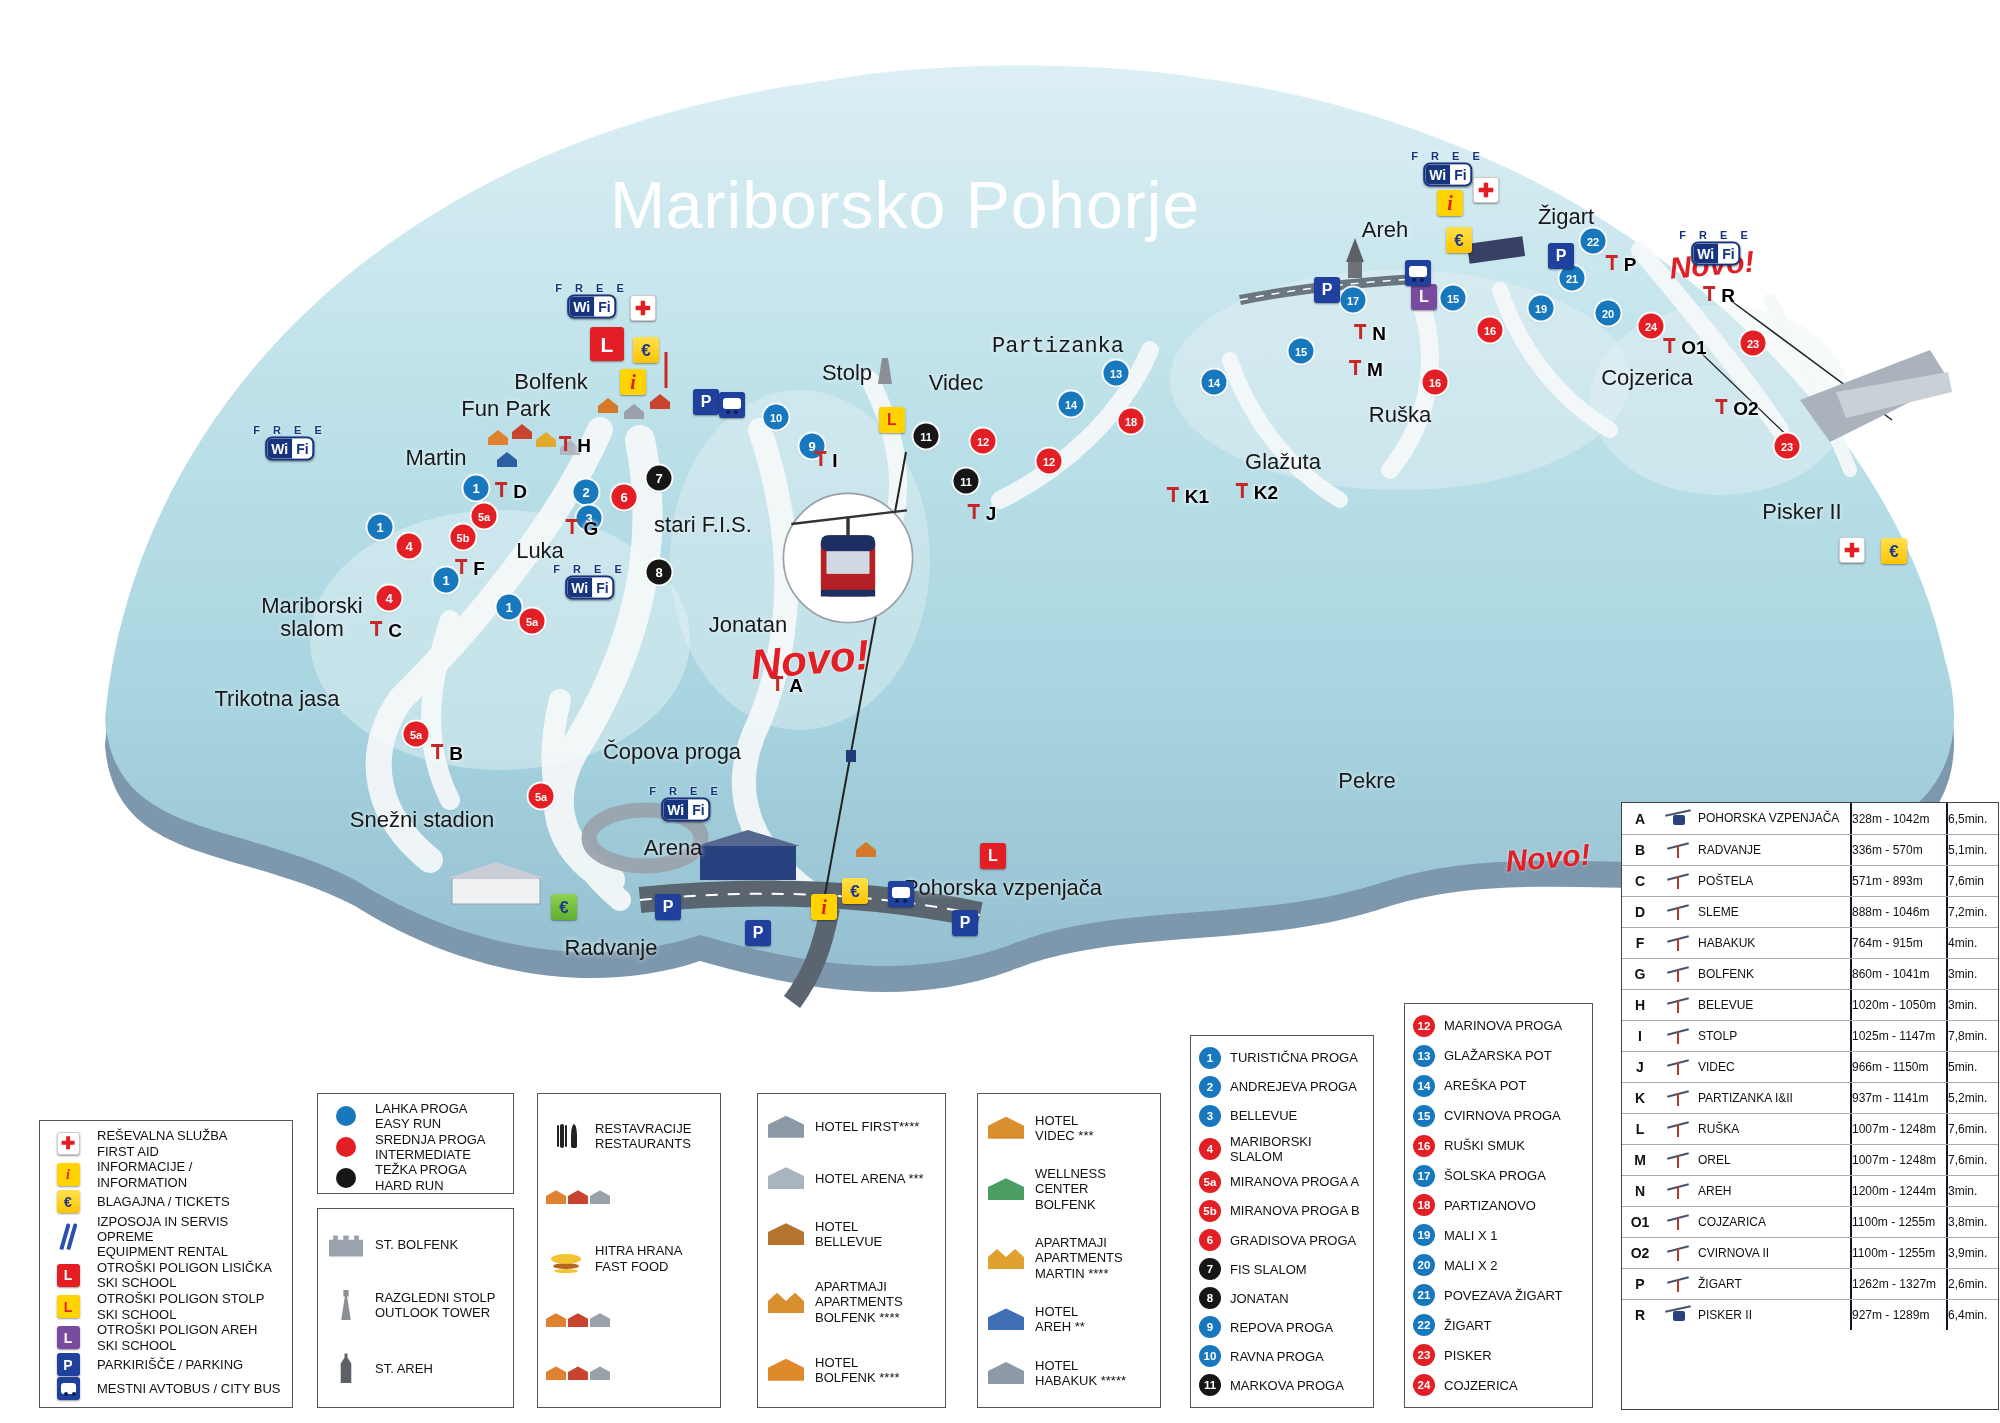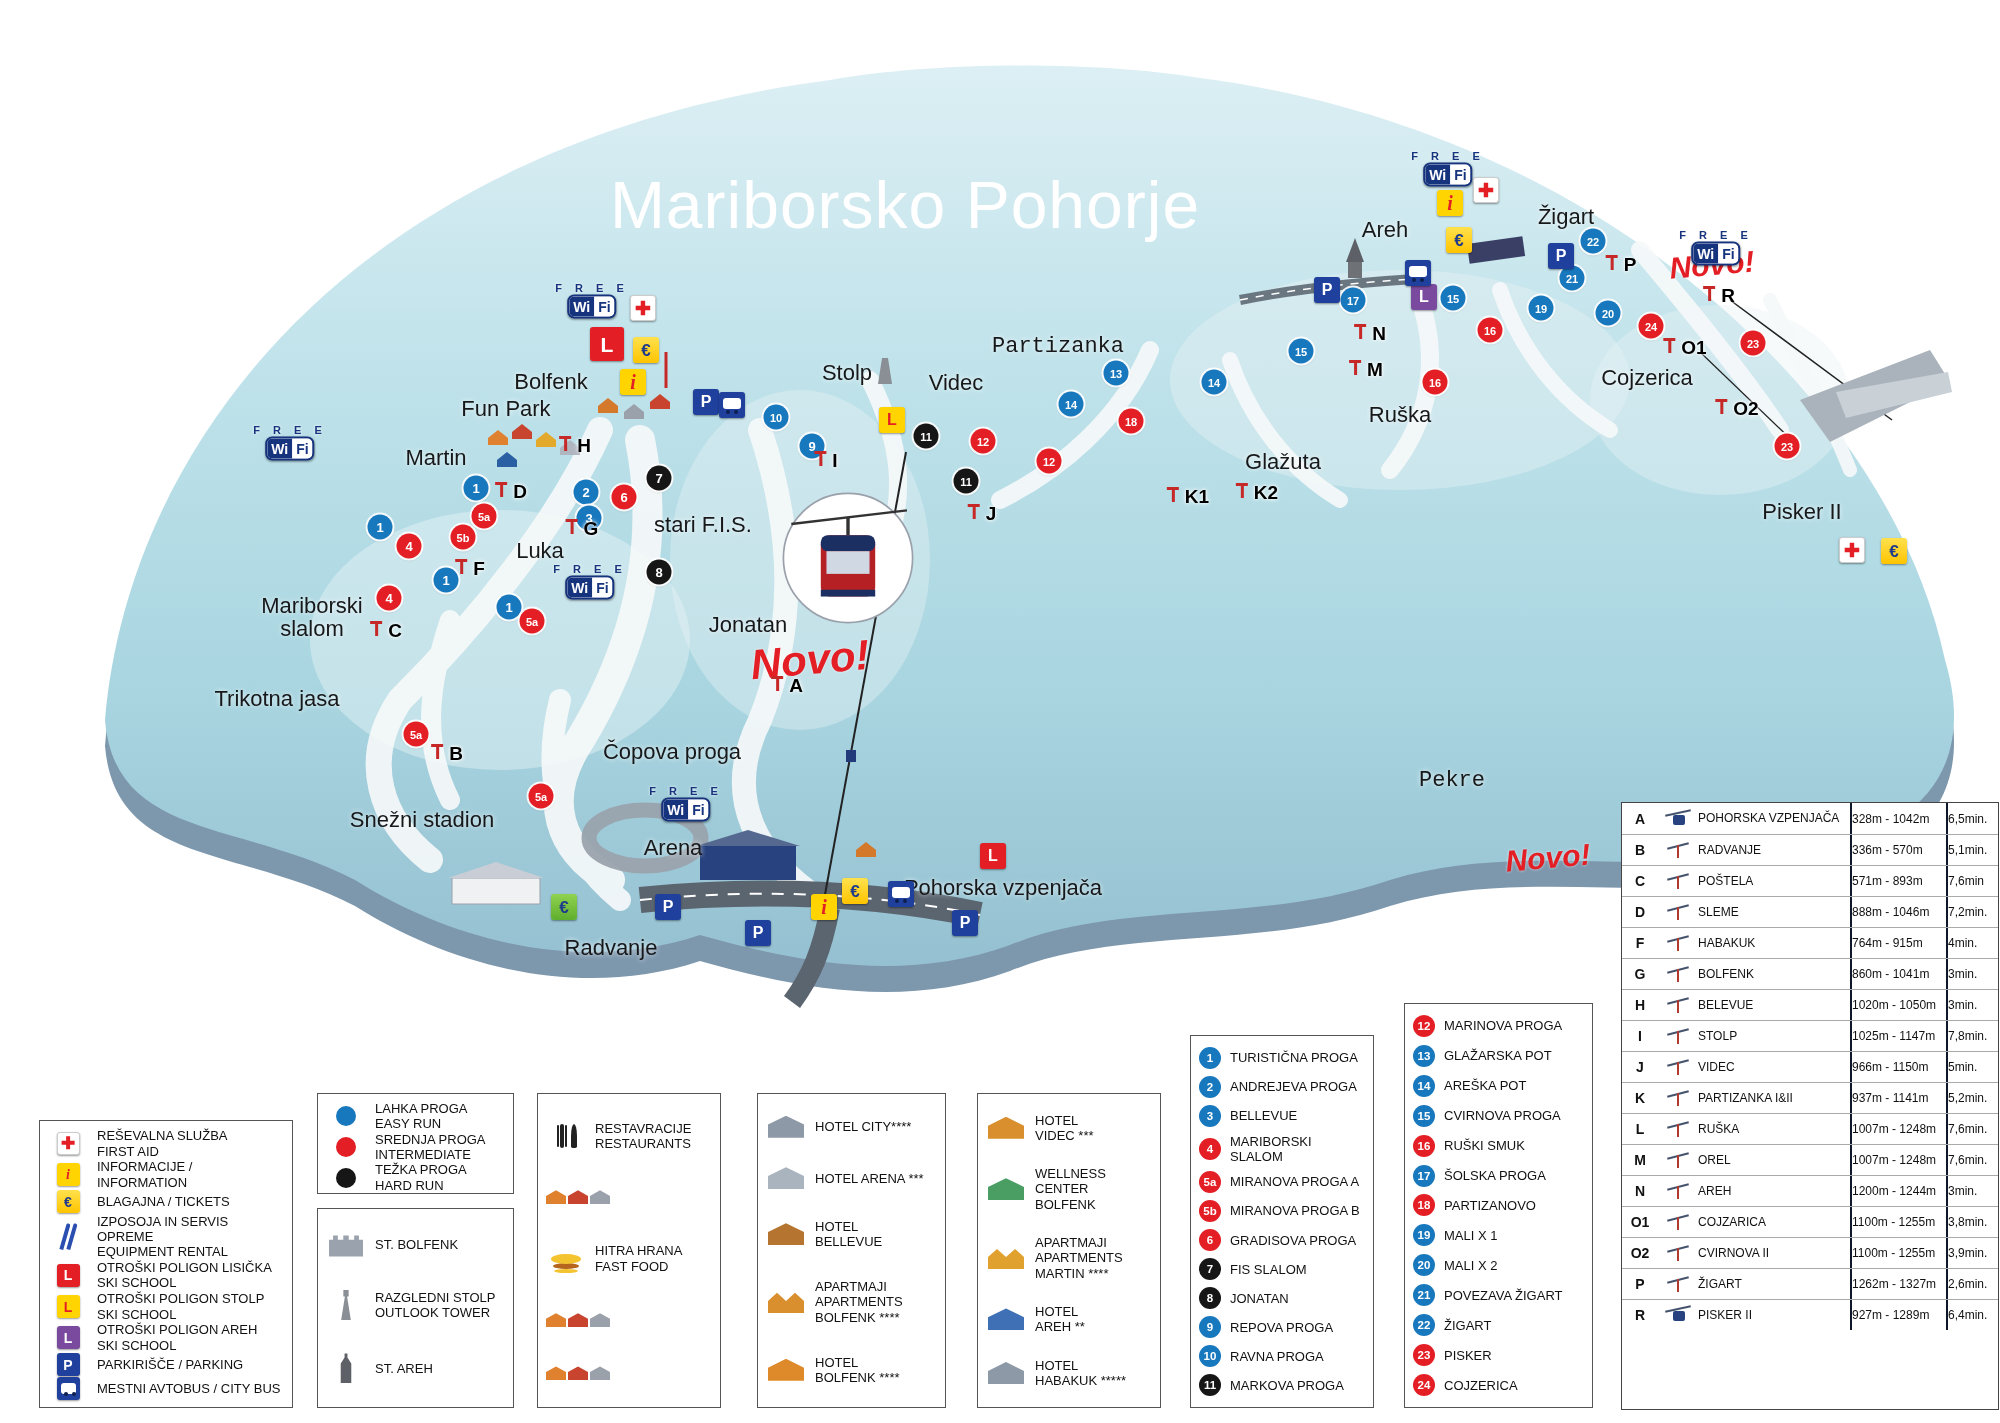--- a/index.html
+++ b/index.html
@@ -199,21 +199,21 @@
       <div class="map-label" style="left: 1802px; top: 512px;">Pisker II</div>
       <div class="map-label wrap" style="left: 312px; top: 617px; width: 135px;">Mariborski slalom</div>
       <div class="map-label" style="left: 540px; top: 551px;">Luka</div>
       <div class="map-label" style="left: 703px; top: 525px;">stari F.I.S.</div>
       <div class="map-label" style="left: 748px; top: 625px;">Jonatan</div>
       <div class="map-label" style="left: 277px; top: 699px;">Trikotna jasa</div>
       <div class="map-label" style="left: 672px; top: 752px;">Čopova proga</div>
       <div class="map-label" style="left: 422px; top: 820px;">Snežni stadion</div>
       <div class="map-label" style="left: 673px; top: 848px;">Arena</div>
       <div class="map-label" style="left: 611px; top: 948px;">Radvanje</div>
-      <div class="map-label" style="left: 1452px; top: 781px; font-family: Liberation Mono, monospace;">Pekre</div>
+      <div class="map-label" style="left: 1367px; top: 781px;">Pekre</div>
       <div class="map-label" style="left: 1003px; top: 888px;">Pohorska vzpenjača</div>
       <div class="novo" style="left: 810px; top: 660px; font-size: 42px;">Novo!</div>
       <div class="novo" style="left: 1712px; top: 265px; font-size: 30px;">Novo!</div>
       <div class="novo" style="left: 1548px; top: 858px; font-size: 30px;">Novo!</div>
       <div class="rmk easy" style="left: 476px; top: 488px; font-size: 13px;">1</div>
       <div class="rmk easy" style="left: 586px; top: 492px; font-size: 13px;">2</div>
       <div class="rmk easy" style="left: 589px; top: 518px; font-size: 13px;">3</div>
       <div class="rmk easy" style="left: 380px; top: 527px; font-size: 13px;">1</div>
       <div class="rmk easy" style="left: 446px; top: 580px; font-size: 13px;">1</div>
       <div class="rmk easy" style="left: 509px; top: 607px; font-size: 13px;">1</div>
@@ -572,21 +572,21 @@
         </span>
         <span class="ltext"></span>
       </div>
     </div>
   <div class="lbox" id="leg-hotels-a" style="left:757px;top:1093px;width:189px;height:315px">
       <div class="leg-row">
         <span class="licon">
           <span class="bldg" style="background:#8d99a6"></span>
         </span>
         <span class="ltext">
-          <span>HOTEL CITY****</span>
+          <span>HOTEL FIRST****</span>
         </span>
       </div>
       <div class="leg-row">
         <span class="licon">
           <span class="bldg" style="background:#aab4bf"></span>
         </span>
         <span class="ltext">
           <span>HOTEL ARENA ***</span>
         </span>
       </div>

